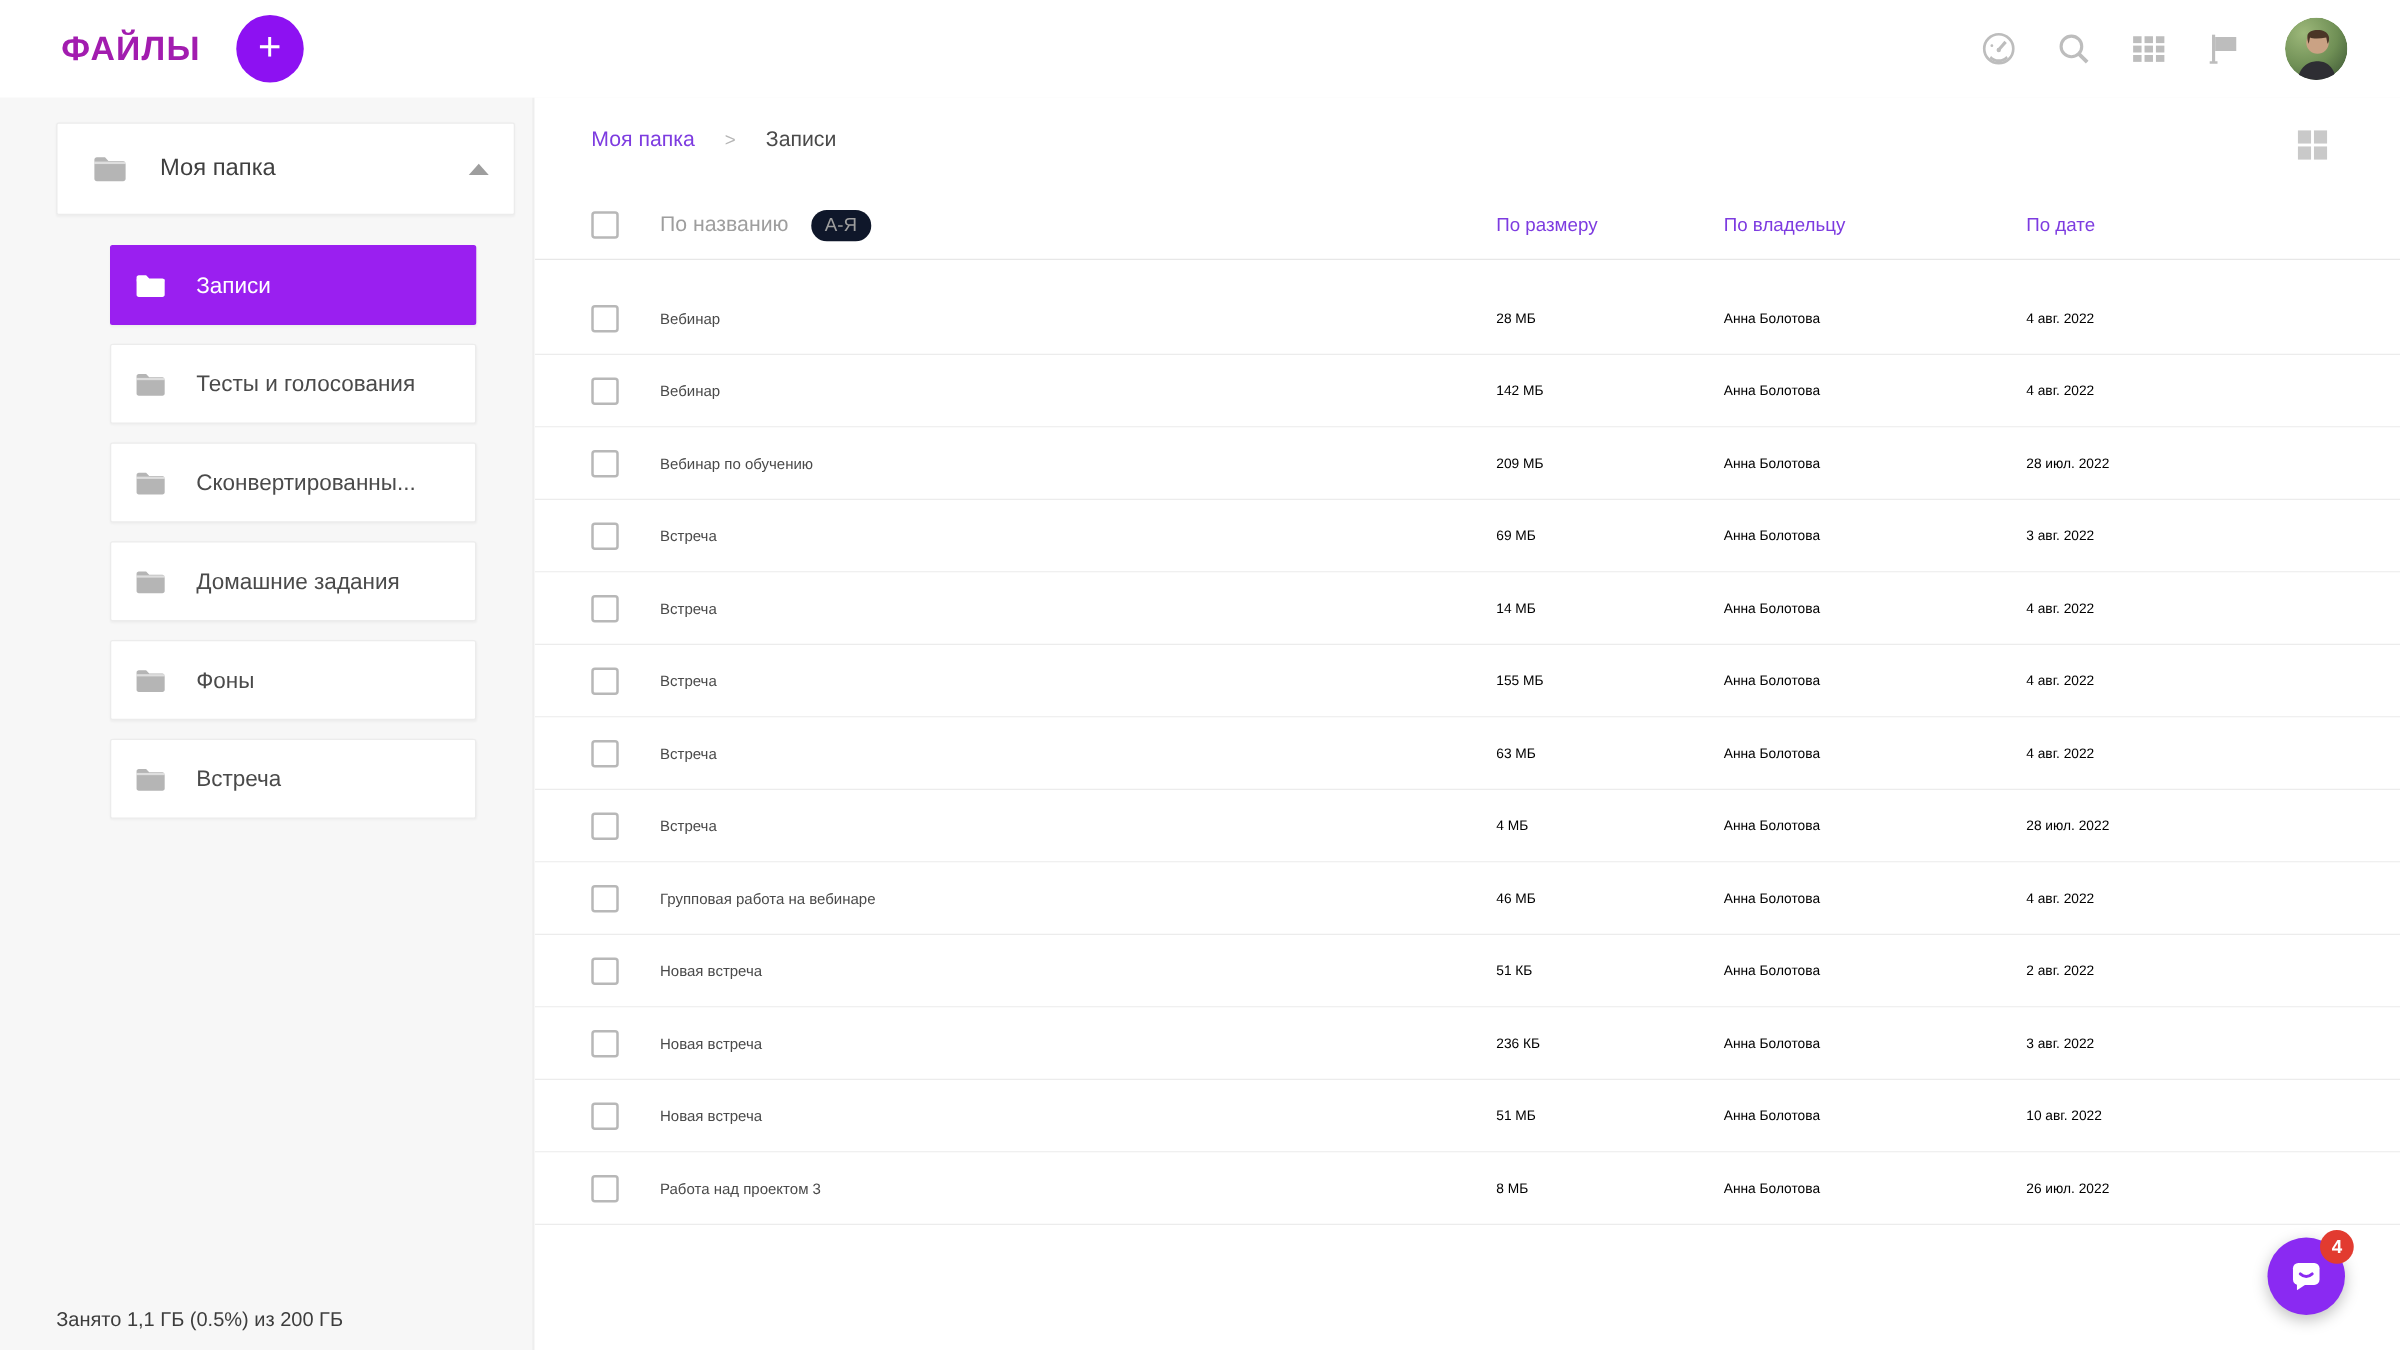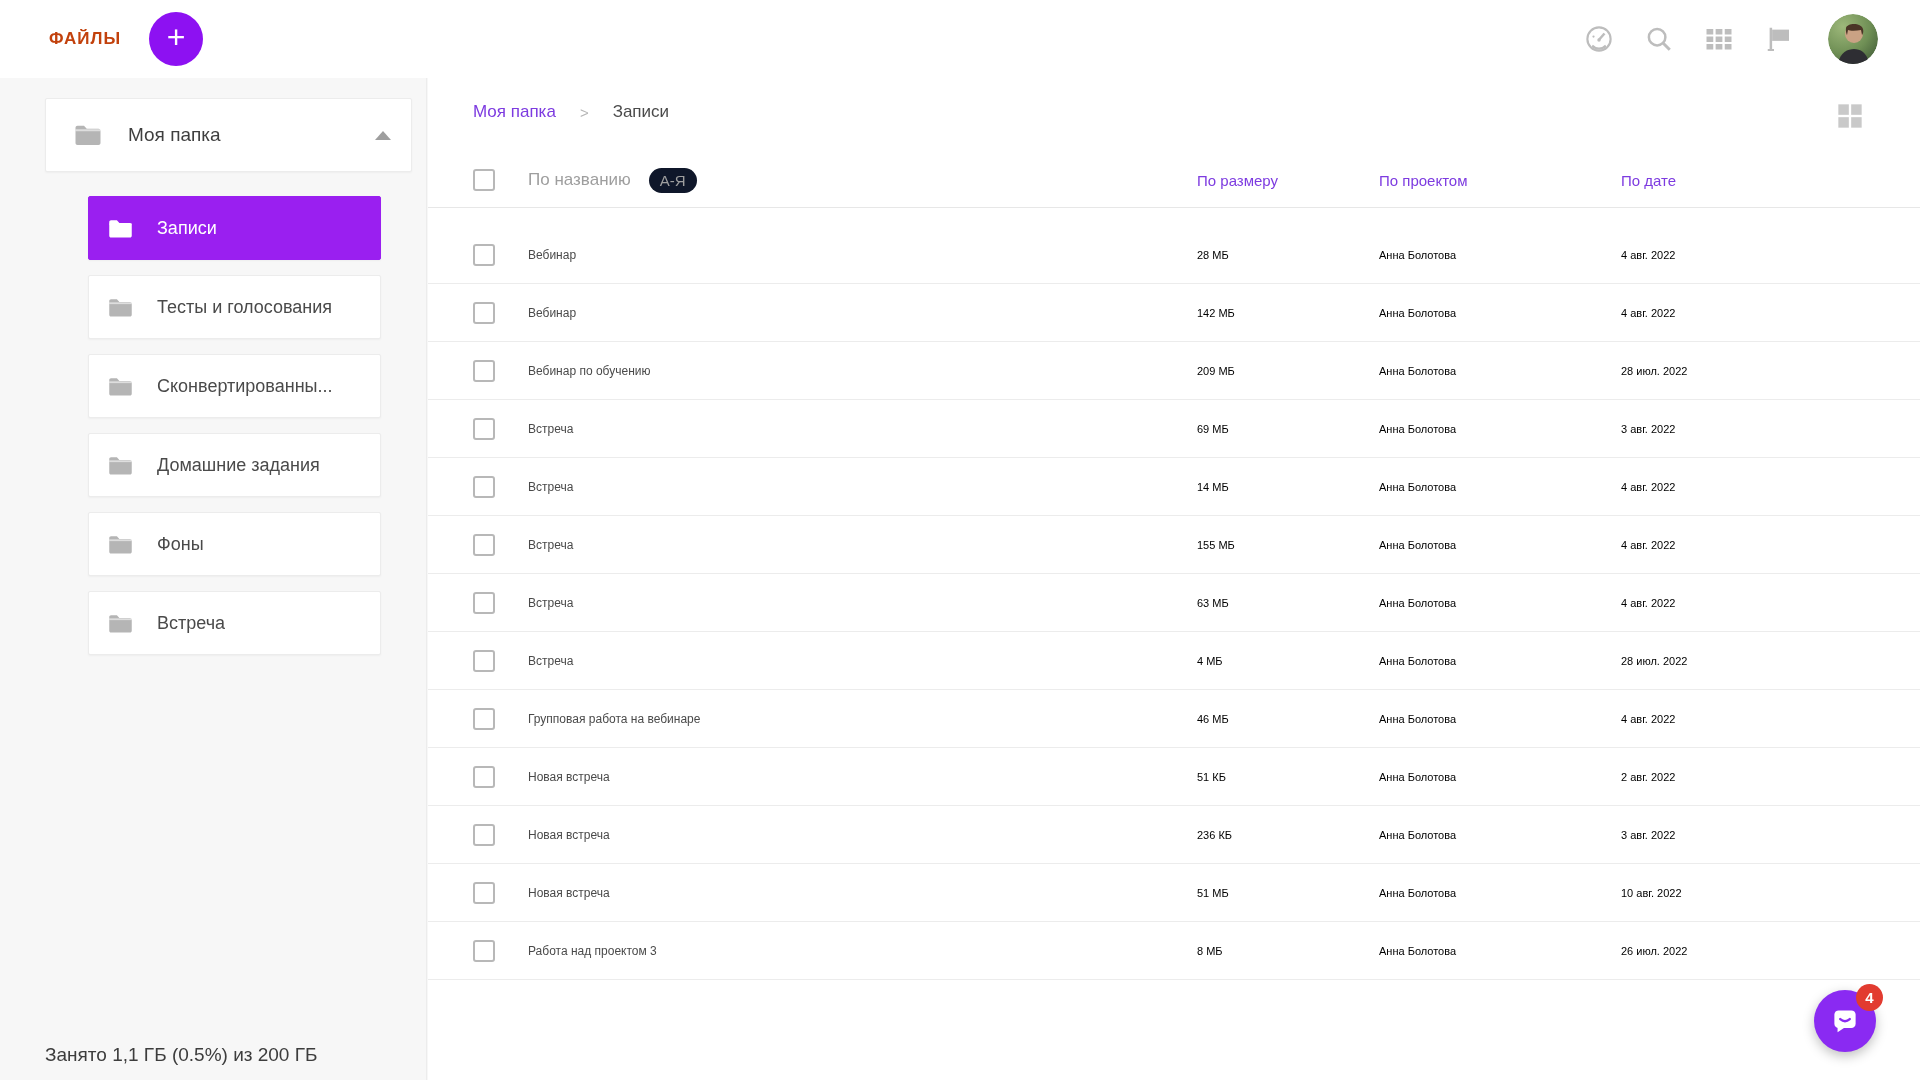--- a/index.html
+++ b/index.html
@@ -3,21 +3,21 @@
 <meta charset="utf-8">
 <style>
   * { margin:0; padding:0; box-sizing:border-box; }
   html,body { width:1920px; height:1080px; overflow:hidden;
     font-family:"Liberation Sans","DejaVu Sans",sans-serif;
     background:#f7f7f7; color:#4a4a4a; }
 
   
   .topbar { position:absolute; top:0; left:0; width:1920px; height:78px;
     background:#fff; display:flex; align-items:center; padding:0 42px 0 49px; z-index:5; }
-  .app-title { font-size:17px; font-weight:bold; color:#c2410c; letter-spacing:1px; }
+  .app-title { font-size:27px; font-weight:bold; color:#a21caf; letter-spacing:1px; }
   .add-btn { width:54px; height:54px; border-radius:50%; background:#8d11f2; border:none;
     color:#fff; font-size:32px; line-height:50px; margin-left:28px; cursor:pointer;
     display:flex; align-items:center; justify-content:center; padding-bottom:4px; }
   .topbar-right { margin-left:auto; display:flex; align-items:center; gap:26px; }
   .tb-icon { width:34px; height:34px; color:#bdbdbd; display:flex; align-items:center;
     justify-content:center; cursor:pointer; }
   .tb-icon svg { width:30px; height:30px; }
   .avatar { width:50px; height:50px; border-radius:50%; overflow:hidden; cursor:pointer; margin-left:6px; }
 
   
@@ -33,21 +33,21 @@
     border-right:8px solid transparent; border-bottom:9px solid #9e9e9e; }
   .folder-list { position:absolute; top:103px; left:88px; width:293px; }
   .folder-item { width:293px; height:64px; background:#fff; border:1px solid #ececec;
     border-radius:2px; margin-top:15px; display:flex; align-items:center;
     padding:0 14px 0 18px; cursor:pointer; box-shadow:0 1px 2px rgba(0,0,0,.04); }
   .folder-item .f-icon { width:27px; height:27px; color:#b5b5b5; flex:none; }
   .folder-item .f-label { font-size:18px; color:#4a4a4a; margin-left:23px;
     white-space:nowrap; overflow:hidden; text-overflow:ellipsis; }
   .folder-item.selected { background:#9a1ff0; border-color:#9a1ff0; }
   .folder-item.selected .f-icon, .folder-item.selected .f-label { color:#fff; }
-  .storage-info { position:absolute; left:45px; bottom:14px; font-size:19px; color:#3d3d3d; }
+  .storage-info { position:absolute; left:45px; bottom:14px; font-size:16px; color:#3d3d3d; }
 
   
   .main { position:absolute; top:78px; left:428px; width:1492px; height:1002px; background:#fff; }
   .breadcrumb { position:absolute; top:24px; left:45px; display:flex; align-items:center;
     gap:24px; font-size:17px; }
   .crumb-link { color:#7d3be0; cursor:pointer; }
   .crumb-sep { color:#b5b5b5; font-size:15px; }
   .crumb-current { color:#4a4a4a; }
   .view-toggle { position:absolute; top:24px; right:56px; width:28px; height:28px;
     cursor:pointer; color:#c9c9c9; }
@@ -215,21 +215,21 @@
     </svg>
   </div>
 
   <div class="thead grid-cols">
     <span class="checkbox"></span>
     <div class="th-name">
       <span>По названию</span>
       <span class="sort-badge">А-Я</span>
     </div>
     <span class="th-sort">По размеру</span>
-    <span class="th-sort">По проектом</span>
+    <span class="th-sort">По владельцу</span>
     <span class="th-sort">По дате</span>
   </div>
 
   <div class="tbody">
       <div class="trow grid-cols">
     <span class="checkbox"></span>
     <span class="cell-name">Вебинар</span>
     <span class="cell-muted">28 МБ</span>
     <span class="cell-muted">Анна Болотова</span>
     <span class="cell-muted">4 авг. 2022</span>

